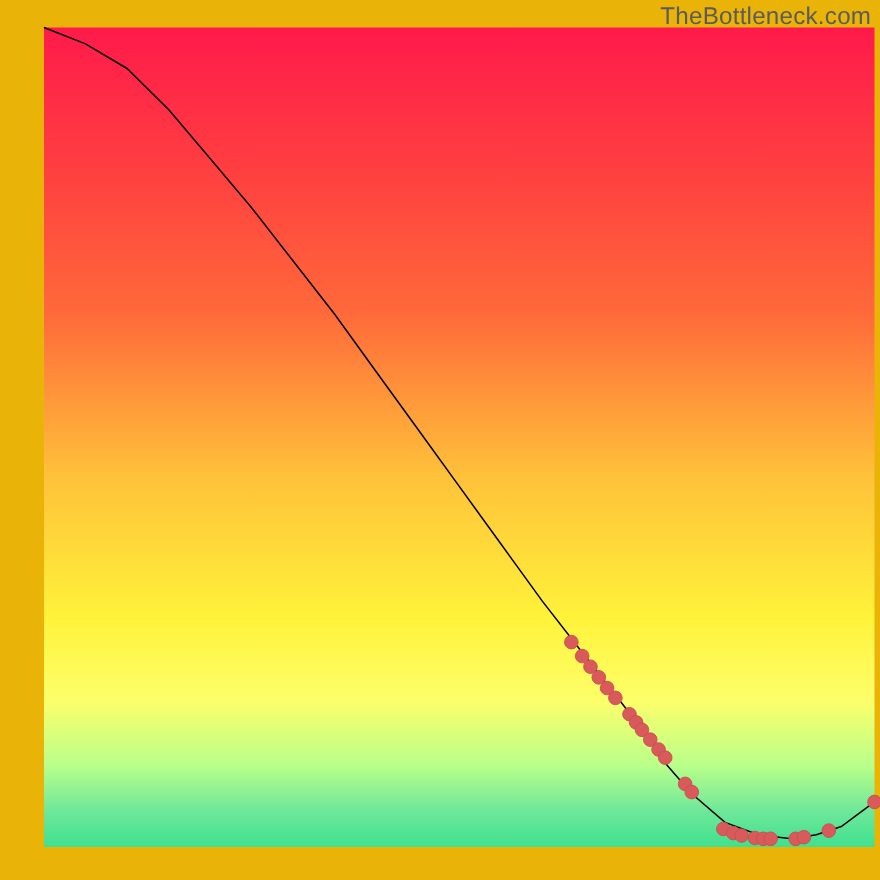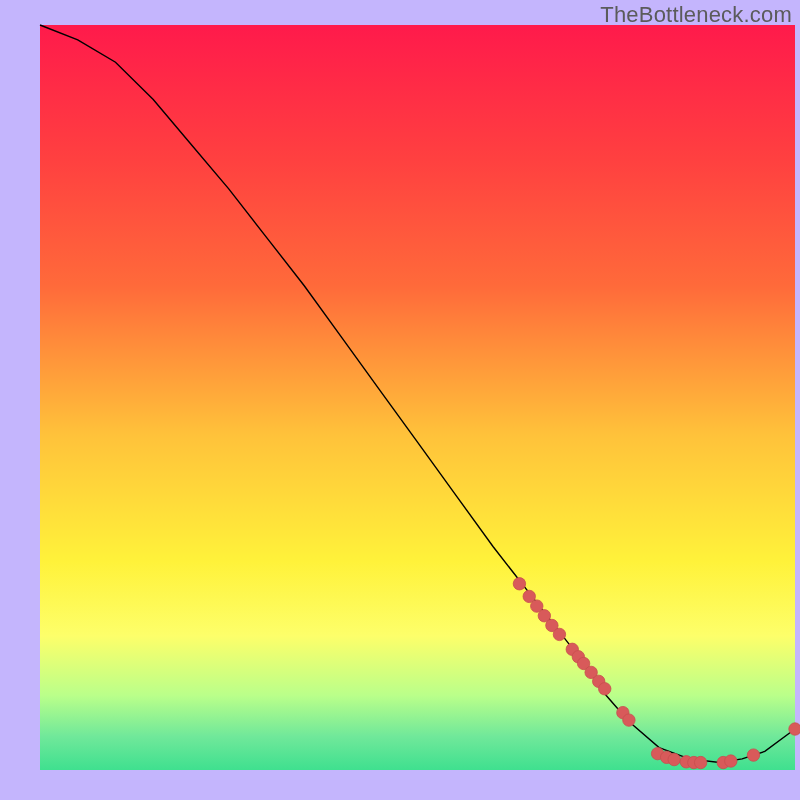--- a/index.html
+++ b/index.html
@@ -8,21 +8,21 @@
     background: #000;
     width: 800px;
     height: 800px;
     overflow: hidden;
     font-family: Arial, Helvetica, sans-serif;
   }
   .frame {
     position: relative;
     width: 800px;
     height: 800px;
-    background: #c4b5fd;
+    background: #eab308;
   }
   .watermark {
     position: absolute;
     top: 2px;
     right: 8px;
     color: #5b5b5b;
     font-size: 22px;
     letter-spacing: 0.2px;
     z-index: 20;
   }

